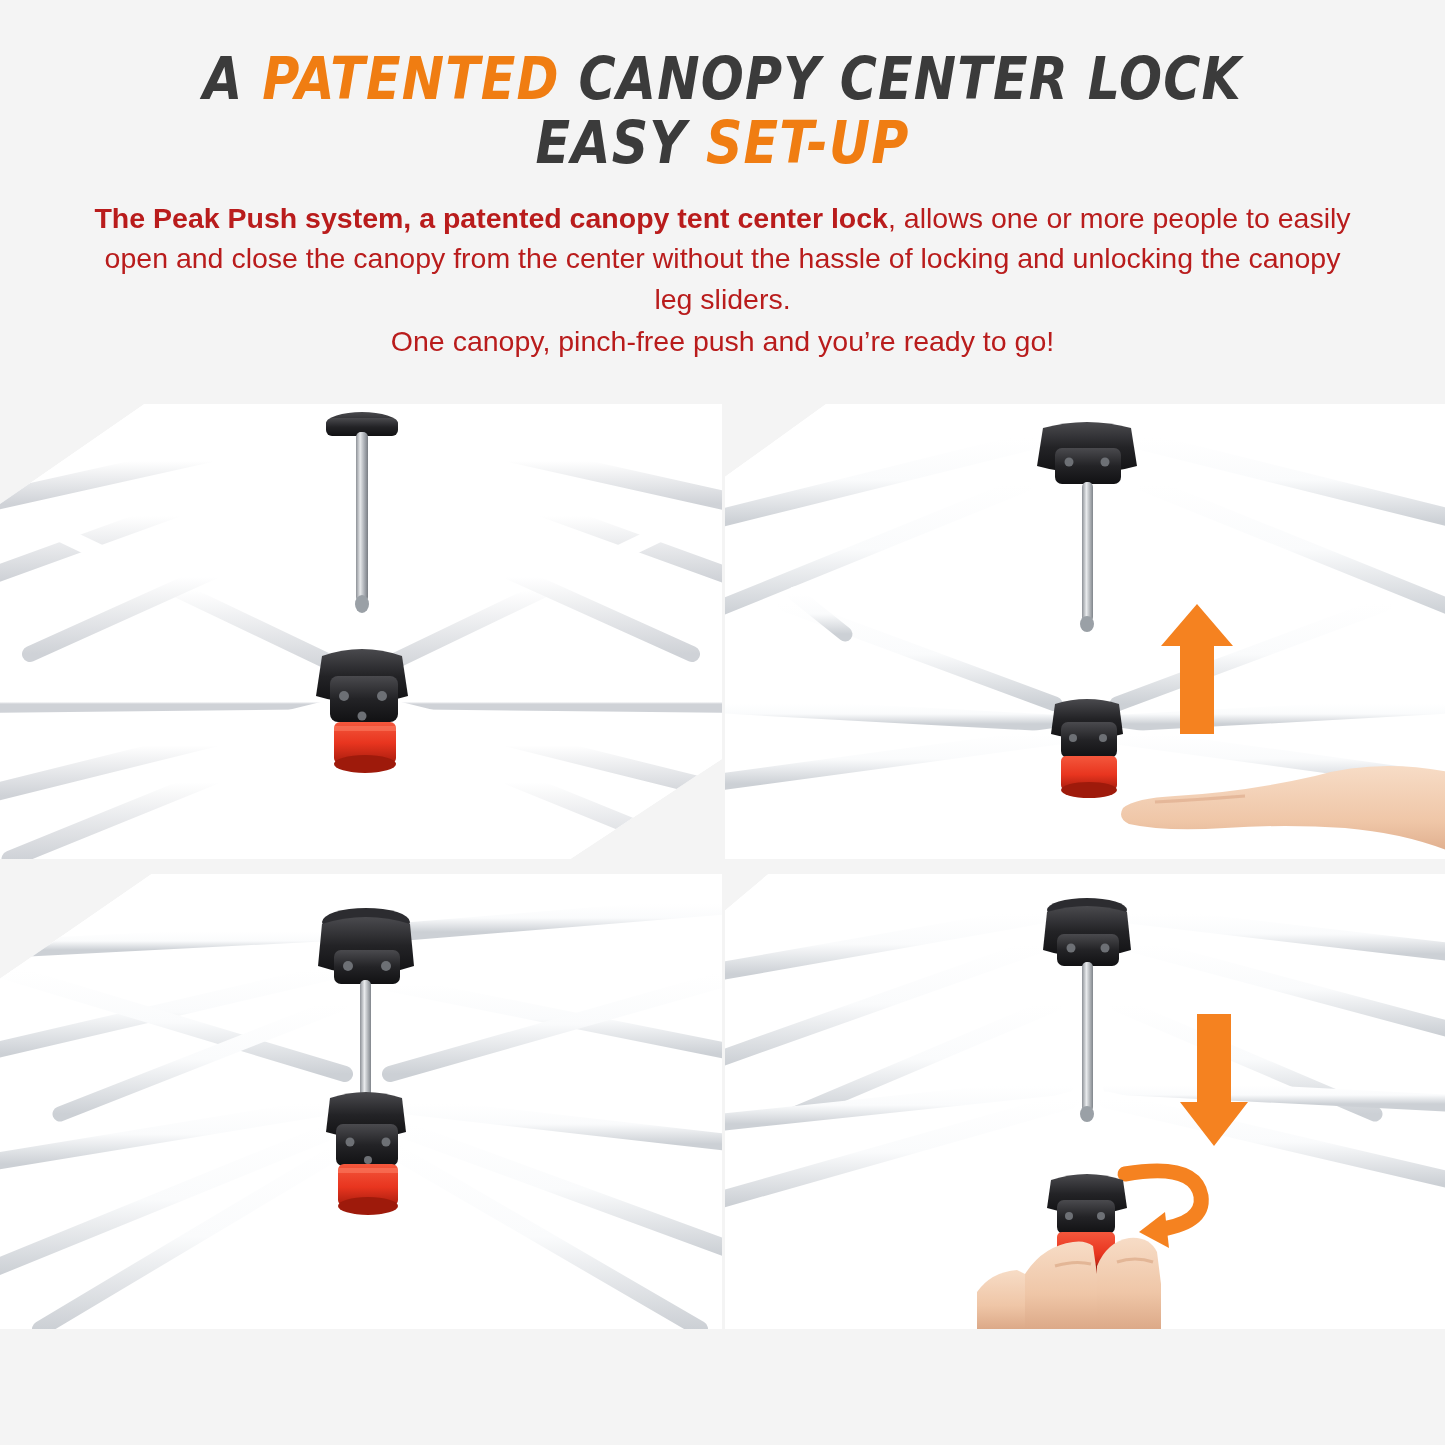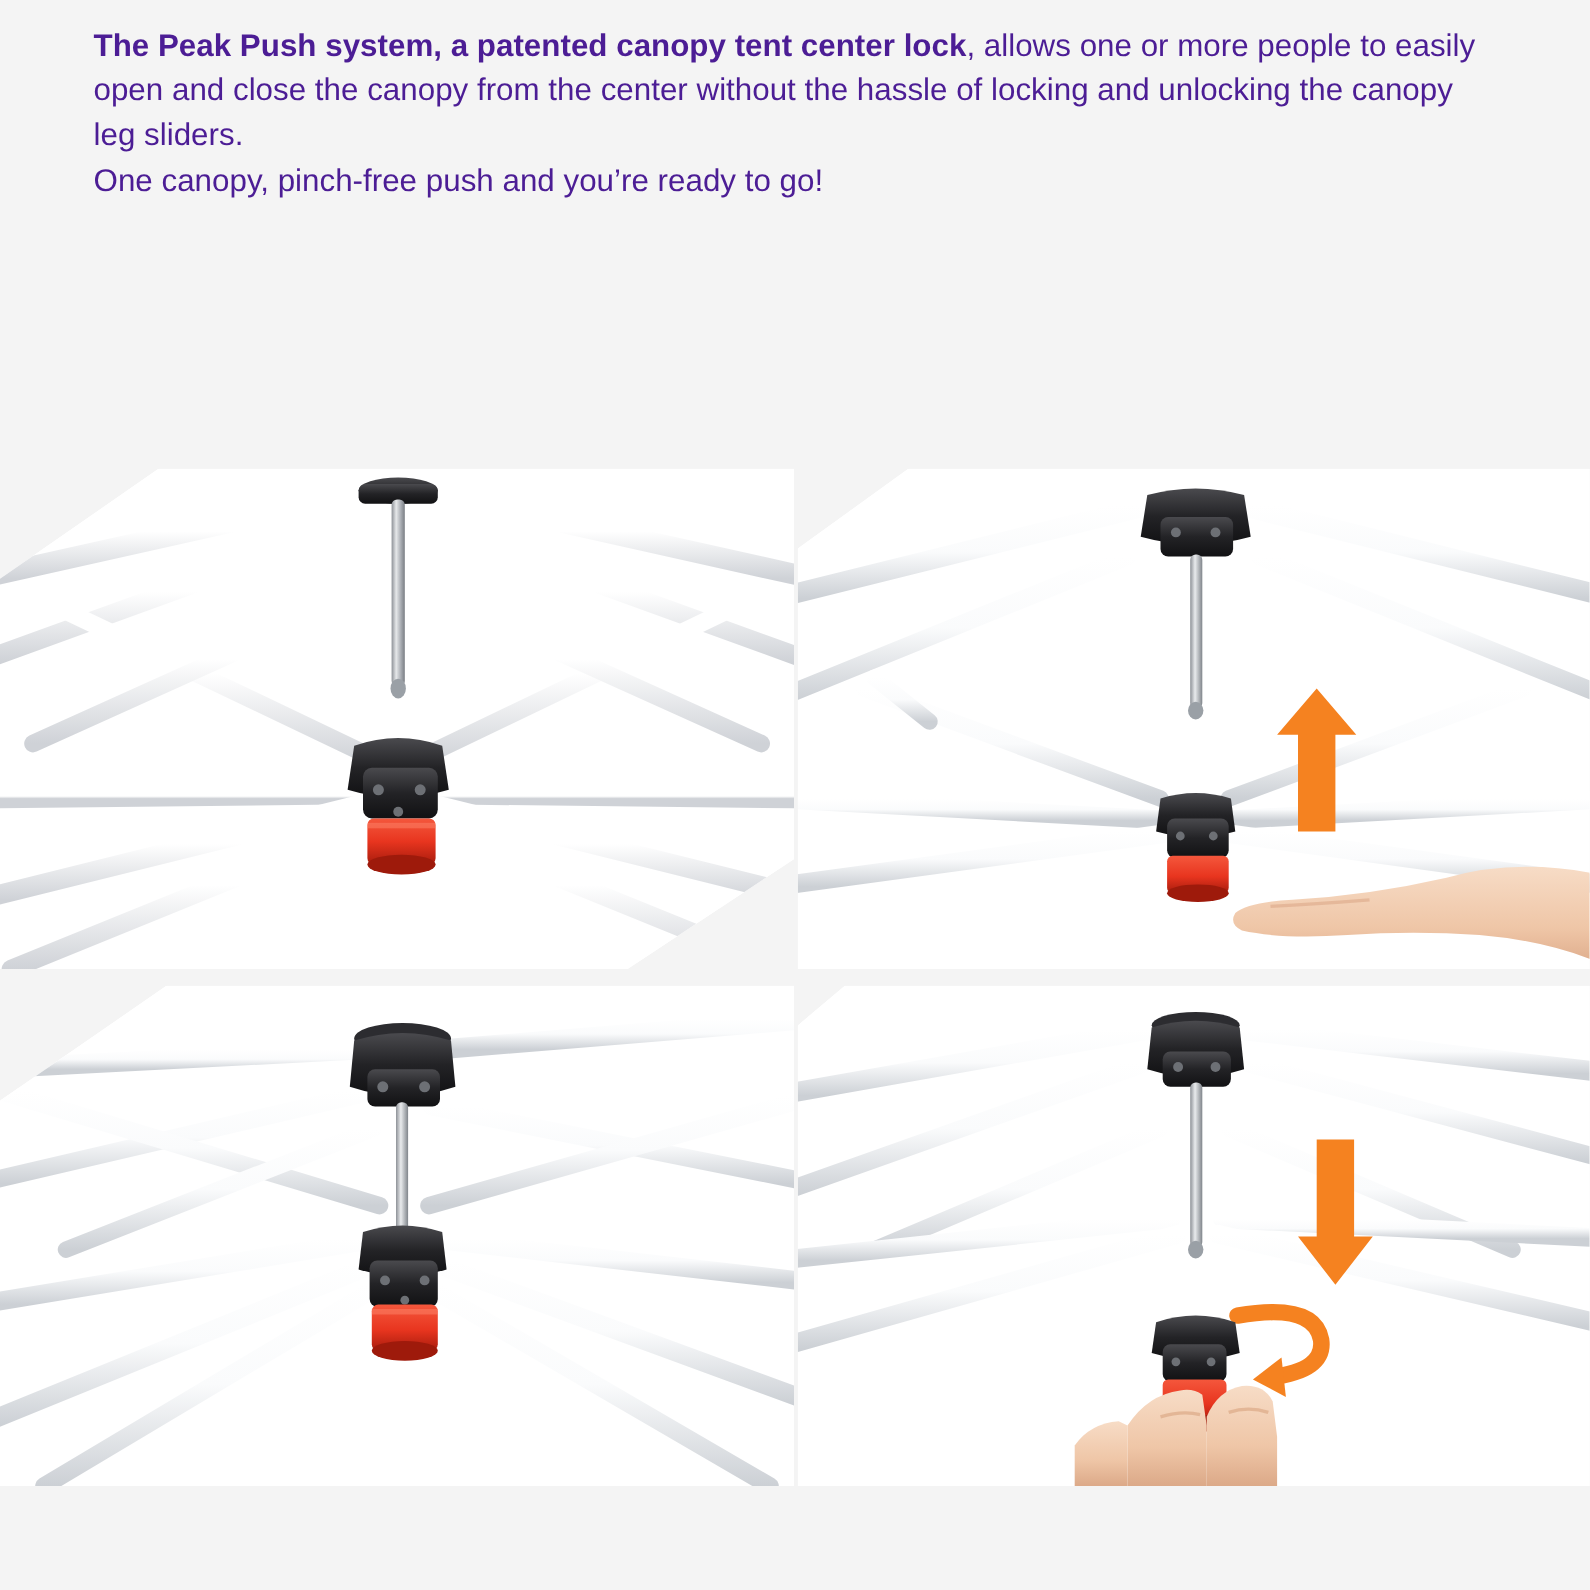--- a/index.html
+++ b/index.html
@@ -27,21 +27,22 @@
     white-space:nowrap;
     transform:scaleX(0.97);
   }
   .hl-dark{color:#3b3b3b;}
   .hl-orange{color:#f07d12;}
 
   
   .para{
     margin:22px auto 0 auto;
     width:1275px;
-    color:#4c1d95;
+    text-align:center;
+    color:#b91c1c;
     font-size:28.5px;
     line-height:1.42;
     font-family:"Liberation Sans",sans-serif;
   }
   .para b{font-weight:bold;}
   .para .p2{display:block;margin-top:2px;}
 
   
   .grid{
     position:absolute;
@@ -71,20 +72,24 @@
   .cut3{clip-path:polygon(21% 0%, 100% 0%, 100% 100%, 0% 100%, 0% 23%);}
   .cut4{clip-path:polygon(6% 0%, 100% 0%, 100% 100%, 0% 100%, 0% 8%);}
 
   .photo svg{display:block;width:100%;height:100%;}
 </style>
 </head>
 <body>
 
 <div class="page">
 
+  <div class="headline">
+    <div class="line"><span class="hl-dark">A </span><span class="hl-orange">PATENTED</span><span class="hl-dark"> CANOPY CENTER LOCK</span></div>
+    <div class="line"><span class="hl-dark">EASY </span><span class="hl-orange">SET-UP</span></div>
+  </div>
 
   <div class="para">
     <b>The Peak Push system, a patented canopy tent center lock</b><span>, allows one or more people to easily open and close the canopy from the center without the hassle of locking and unlocking the canopy leg sliders.</span>
     <span class="p2">One canopy, pinch-free push and you’re ready to go!</span>
   </div>
 
   <div class="grid">
 
     <div class="cell c1">
       <div class="photo cut1">

